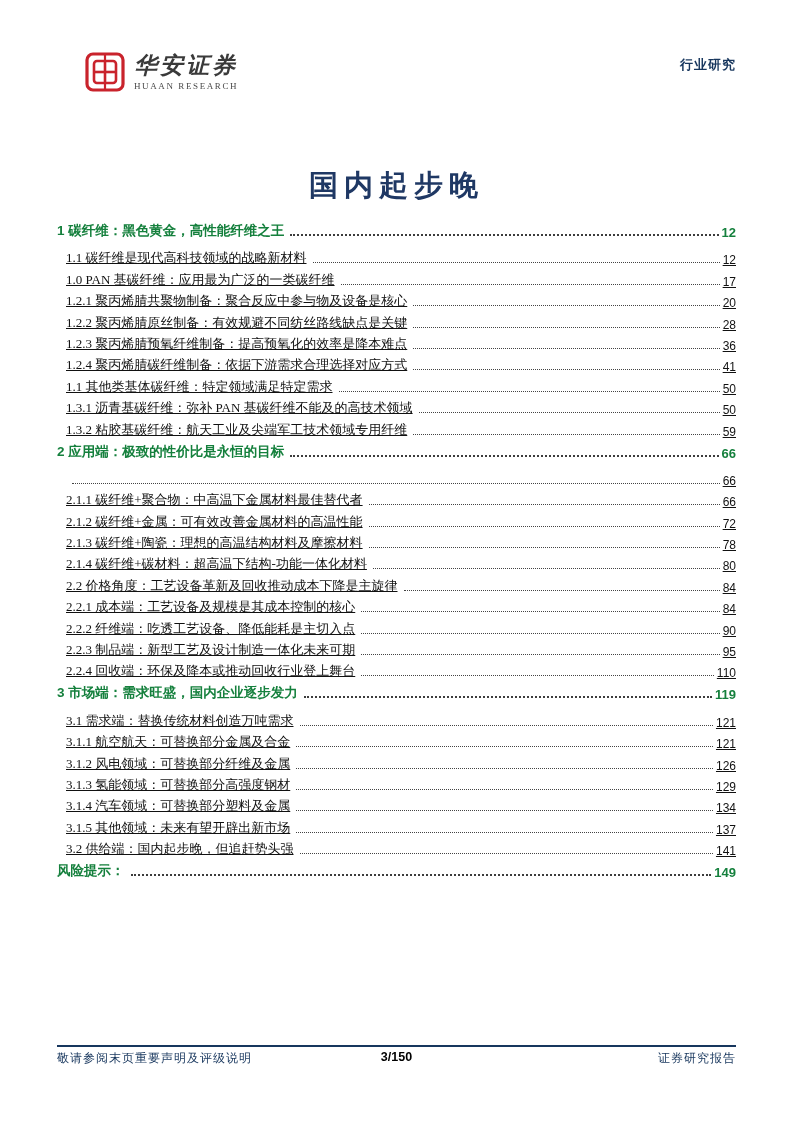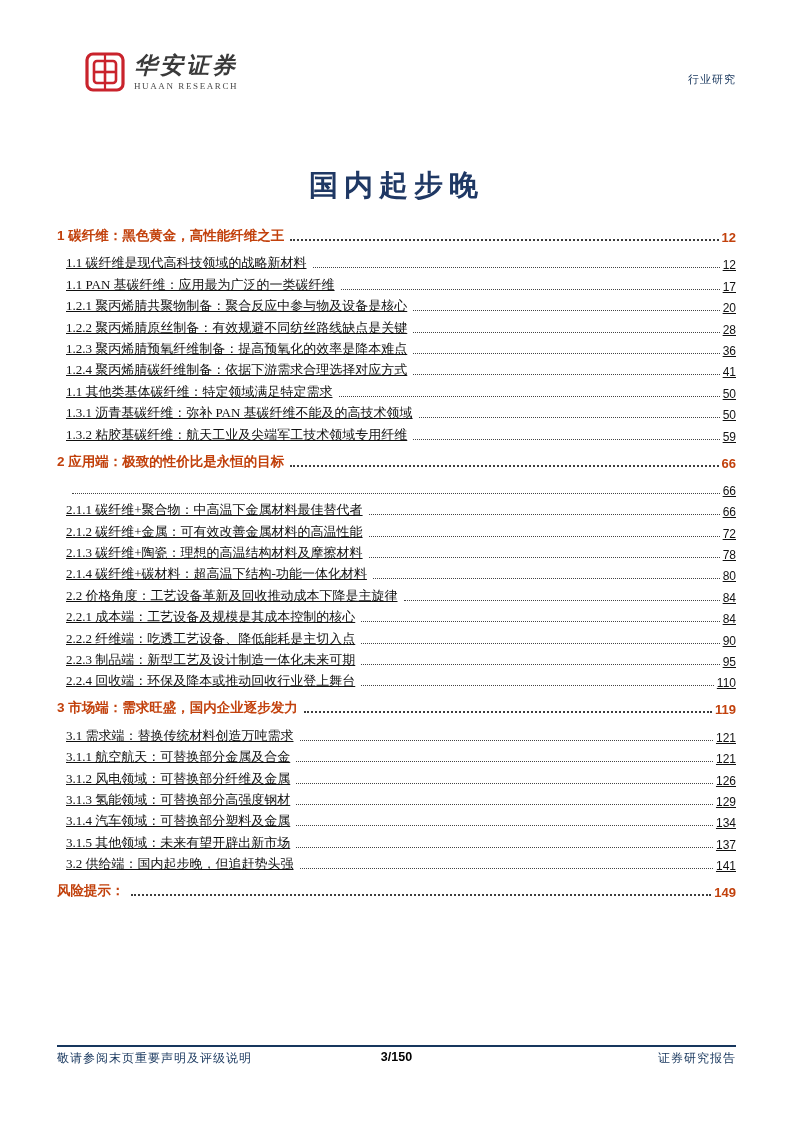--- a/index.html
+++ b/index.html
@@ -40,24 +40,24 @@
     line-height: 1.1;
   }
   .logo-text .en {
     font-family: "Liberation Serif", "DejaVu Serif", serif;
     font-size: 9px;
     color: #4a4a4a;
     letter-spacing: 1.6px;
     margin-top: 2px;
   }
   .category {
-    font-size: 11px;
-    font-weight: normal;
+    font-size: 13px;
+    font-weight: bold;
     color: #17365d;
-    margin-top: 20px;
+    margin-top: 4px;
     letter-spacing: 1px;
   }
 
   
   .doc-title {
     position: absolute;
     top: 166px;
     left: 0;
     width: 100%;
     text-align: center;
@@ -91,23 +91,22 @@
     min-width: 20px;
   }
   .toc-row .toc-page {
     flex: 0 0 auto;
     white-space: nowrap;
   }
   .toc-row.lvl1 {
     font-family: "Liberation Sans", sans-serif;
     font-weight: bold;
     font-size: 13.5px;
-    color: #c2410c;
+    color: #15803d;
     height: 22px;
-    margin-top: 5px;
     margin-bottom: 6px;
     text-align: right;
   }
   .toc-row.lvl1 .toc-page { font-size: 13px; }
   .toc-row.lvl2, .toc-row.lvl3 {
     font-family: "Liberation Serif", "DejaVu Serif", serif;
     font-size: 13px;
     color: #111111;
     height: 21.4px;
     padding-left: 9px;
@@ -184,21 +183,21 @@
         <span class="toc-label">1 碳纤维：黑色黄金，高性能纤维之王</span>
         <span class="leader"></span>
         <span class="toc-page">12</span>
       </div>
       <div class="toc-row lvl2">
         <span class="toc-label">1.1 碳纤维是现代高科技领域的战略新材料</span>
         <span class="leader"></span>
         <span class="toc-page">12</span>
       </div>
       <div class="toc-row lvl2">
-        <span class="toc-label">1.1 PAN 基碳纤维：应用最为广泛的一类碳纤维</span>
+        <span class="toc-label">1.0 PAN 基碳纤维：应用最为广泛的一类碳纤维</span>
         <span class="leader"></span>
         <span class="toc-page">17</span>
       </div>
       <div class="toc-row lvl3">
         <span class="toc-label">1.2.1 聚丙烯腈共聚物制备：聚合反应中参与物及设备是核心</span>
         <span class="leader"></span>
         <span class="toc-page">20</span>
       </div>
       <div class="toc-row lvl3">
         <span class="toc-label">1.2.2 聚丙烯腈原丝制备：有效规避不同纺丝路线缺点是关键</span>

